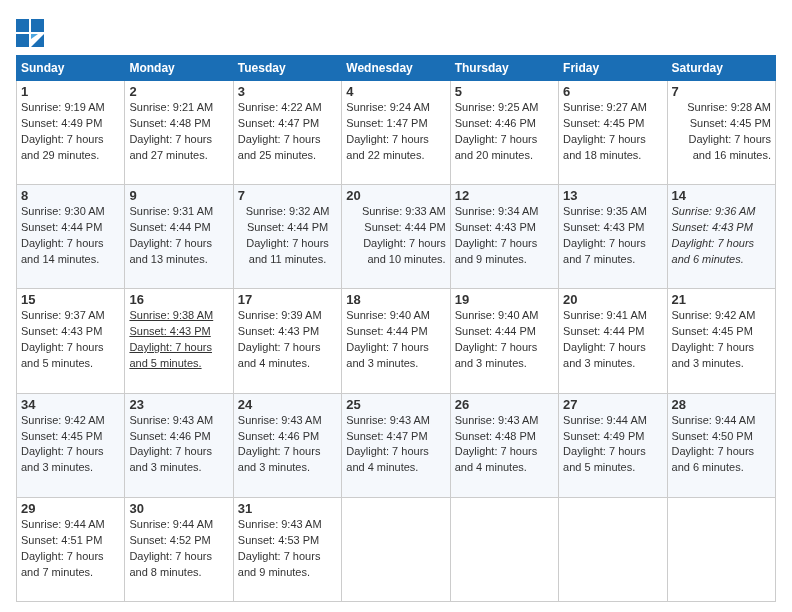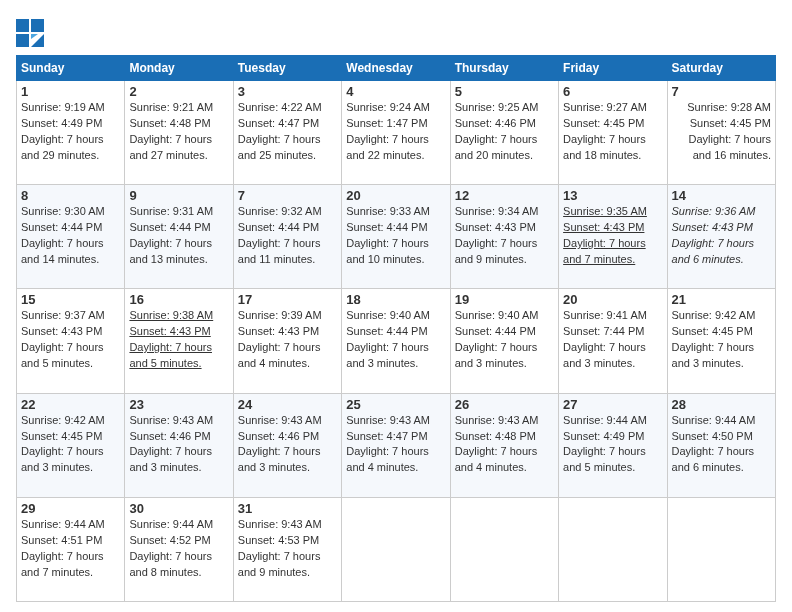--- a/index.html
+++ b/index.html
@@ -194,42 +194,42 @@
           </td>
           <td>
             <span class="day-num">9</span>
             <div class="day-info" style="white-space: pre-line;">Sunrise: 9:31 AM
 Sunset: 4:44 PM
 Daylight: 7 hours
 and 13 minutes.</div>
           </td>
           <td>
             <span class="day-num">7</span>
-            <div class="day-info" style="white-space: pre-line;">Sunrise: 9:32 AM
+            <div class="day-info" style="white-space: pre-line; text-align: center;">Sunrise: 9:32 AM
 Sunset: 4:44 PM
 Daylight: 7 hours
 and 11 minutes.</div>
           </td>
           <td>
             <span class="day-num">20</span>
-            <div class="day-info" style="white-space: pre-line;">Sunrise: 9:33 AM
+            <div class="day-info" style="white-space: pre-line; text-align: right;">Sunrise: 9:33 AM
 Sunset: 4:44 PM
 Daylight: 7 hours
 and 10 minutes.</div>
           </td>
           <td>
             <span class="day-num">12</span>
             <div class="day-info" style="white-space: pre-line;">Sunrise: 9:34 AM
 Sunset: 4:43 PM
 Daylight: 7 hours
 and 9 minutes.</div>
           </td>
           <td>
             <span class="day-num">13</span>
-            <div class="day-info" style="white-space: pre-line; text-decoration: underline;">Sunrise: 9:35 AM
+            <div class="day-info" style="white-space: pre-line;">Sunrise: 9:35 AM
 Sunset: 4:43 PM
 Daylight: 7 hours
 and 7 minutes.</div>
           </td>
           <td>
             <span class="day-num">14</span>
             <div class="day-info" style="white-space: pre-line; font-style: italic;">Sunrise: 9:36 AM
 Sunset: 4:43 PM
 Daylight: 7 hours
 and 6 minutes.</div>
@@ -267,35 +267,35 @@
           <td>
             <span class="day-num">19</span>
             <div class="day-info" style="white-space: pre-line;">Sunrise: 9:40 AM
 Sunset: 4:44 PM
 Daylight: 7 hours
 and 3 minutes.</div>
           </td>
           <td>
             <span class="day-num">20</span>
             <div class="day-info" style="white-space: pre-line;">Sunrise: 9:41 AM
-Sunset: 7:44 PM
+Sunset: 4:44 PM
 Daylight: 7 hours
 and 3 minutes.</div>
           </td>
           <td>
             <span class="day-num">21</span>
             <div class="day-info" style="white-space: pre-line;">Sunrise: 9:42 AM
 Sunset: 4:45 PM
 Daylight: 7 hours
 and 3 minutes.</div>
           </td>
         </tr>
         <tr>
           <td>
-            <span class="day-num">22</span>
+            <span class="day-num">34</span>
             <div class="day-info" style="white-space: pre-line;">Sunrise: 9:42 AM
 Sunset: 4:45 PM
 Daylight: 7 hours
 and 3 minutes.</div>
           </td>
           <td>
             <span class="day-num">23</span>
             <div class="day-info" style="white-space: pre-line;">Sunrise: 9:43 AM
 Sunset: 4:46 PM
 Daylight: 7 hours

